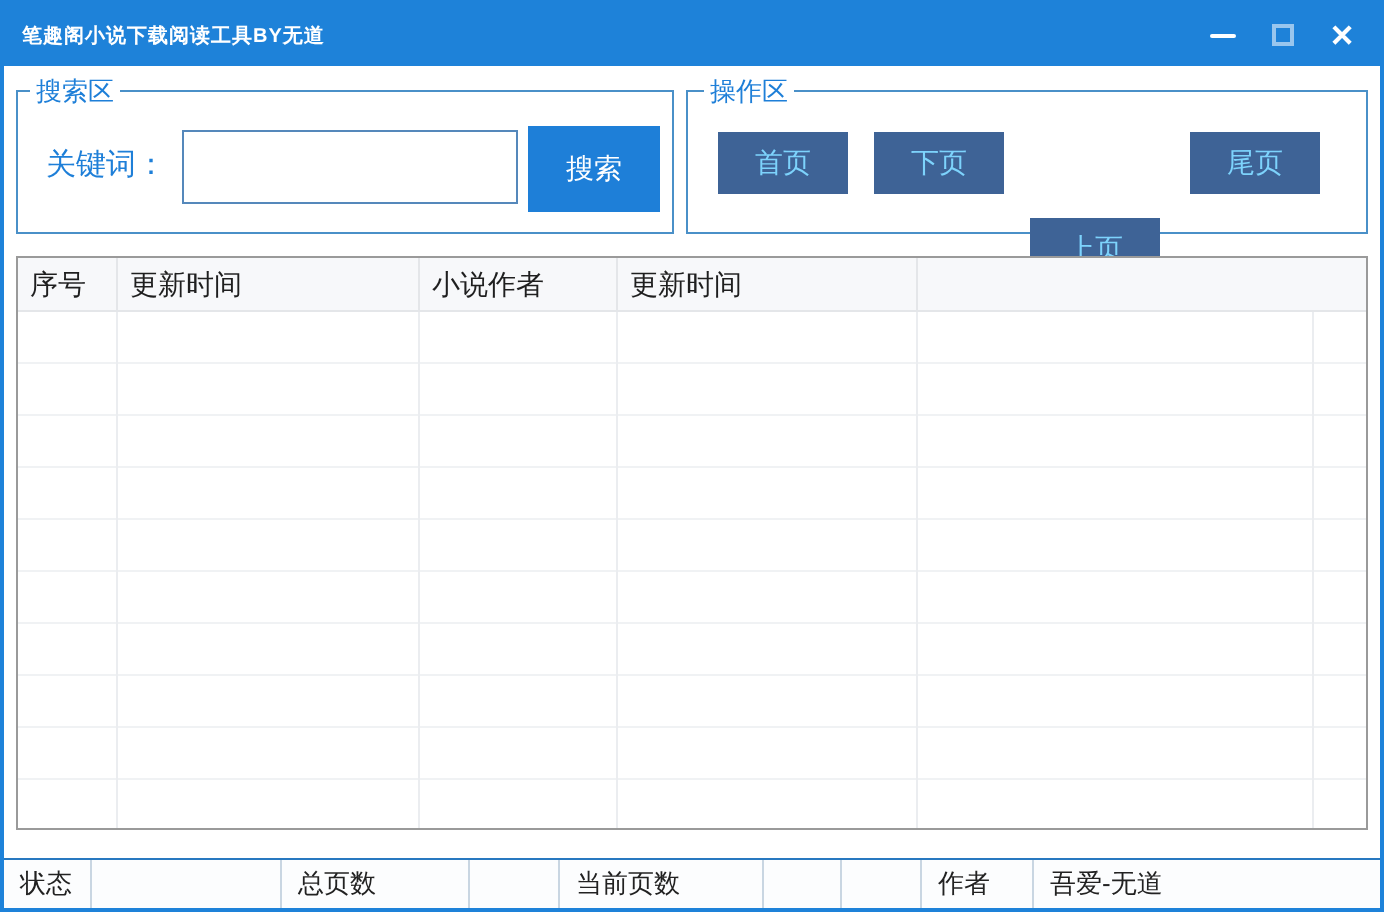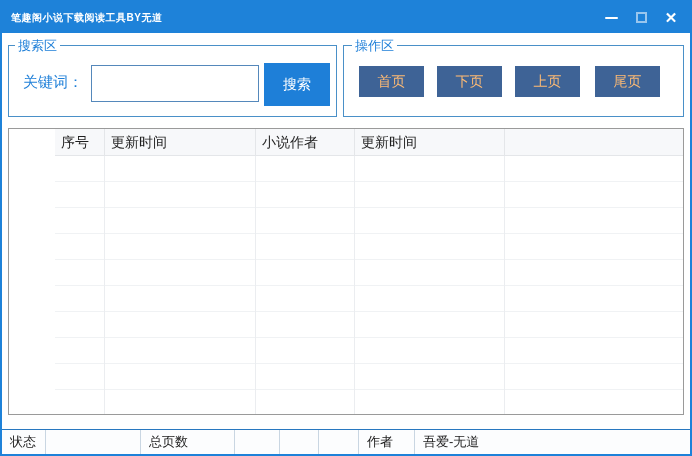--- a/index.html
+++ b/index.html
@@ -65,31 +65,31 @@
     position: absolute; left: 255px; top: 17px;
     width: 66px; height: 43px;
     background: var(--accent-blue, #1E7FD8); color: #fff;
     border: none; font-size: 14px; cursor: pointer;
     font-family: "Liberation Sans", sans-serif;
   }
 
   .nav-buttons { position: absolute; left: 0; top: 0; width: 100%; height: 100%; }
   .nav-btn {
     position: absolute; top: 20px; height: 31px; width: 65px;
-    background: var(--nav-button, #3E6396); color: #fdba74;
+    background: var(--nav-button, #3E6396); color: #7dd3fc;
     border: none; font-size: 14px; cursor: pointer;
     font-family: "Liberation Sans", sans-serif;
   }
 
   
   .table {
     position: absolute; left: 6px; top: 126px;
     width: 676px; height: 287px;
     border: 1px solid var(--table-border, #9A9A9A);
-    background: #fff; overflow: hidden; padding-left: 46px;
+    background: #fff; overflow: hidden;
   }
   .thead { display: flex; height: 27px; background: #F7F8FA; border-bottom: 1px solid #E4E6E9; }
   .th {
     height: 27px; line-height: 27px; font-size: 14px; color: #1f1f1f;
     padding-left: 6px; border-right: 1px solid #E4E6E9;
     overflow: hidden; white-space: nowrap; flex-shrink: 0;
   }
   .th:last-child { border-right: none; flex-grow: 1; }
   .tr { display: flex; height: 26px; border-bottom: 1px solid #F0F2F4; }
   .td {
@@ -138,21 +138,21 @@
     <label class="kw-label">关键词：</label>
     <input class="kw-input" type="text" value="" style="">
     <button class="search-btn">搜索</button>
   </div>
 
   <div class="groupbox nav-box">
     <span class="legend">操作区</span>
     <div class="nav-buttons">
         <button class="nav-btn" style="left: 15px;">首页</button>
         <button class="nav-btn" style="left: 93px;">下页</button>
-        <button class="nav-btn" style="left: 171px;">上页</button>
+        <button class="nav-btn" style="left: 171px; margin-top: 43px;">上页</button>
         <button class="nav-btn" style="left: 251px;">尾页</button>
       </div>
   </div>
 
   <div class="table">
     <div class="thead">
         <div class="th" style="width: 50px;">序号</div>
         <div class="th" style="width: 151px;">更新时间</div>
         <div class="th" style="width: 99px;">小说作者</div>
         <div class="th" style="width: 150px;">更新时间</div>
@@ -240,19 +240,20 @@
           <div class="td" style="width: 26px;"></div>
         </div>
       </div>
   </div>
 
   <div class="statusbar">
       <div class="seg" style="width: 44px;">状态</div>
       <div class="seg" style="width: 95px;"></div>
       <div class="seg" style="width: 94px;">总页数</div>
       <div class="seg" style="width: 45px;"></div>
+      <div class="seg" style="width: 102px;">当前页数</div>
       <div class="seg" style="width: 39px;"></div>
       <div class="seg" style="width: 40px;"></div>
       <div class="seg" style="width: 56px;">作者</div>
       <div class="seg" style="width: 105px;">吾爱-无道</div>
     </div>
 
 </div>
 
 </body></html>

